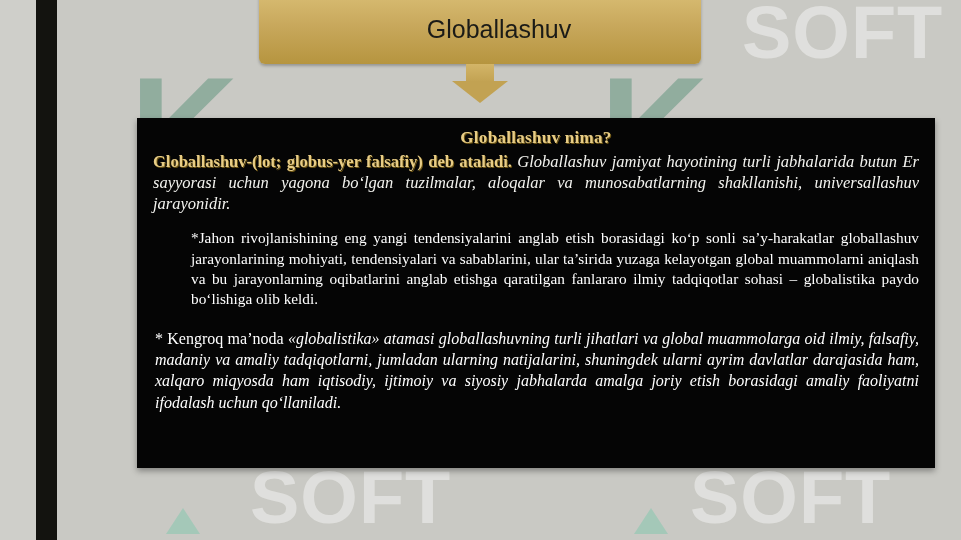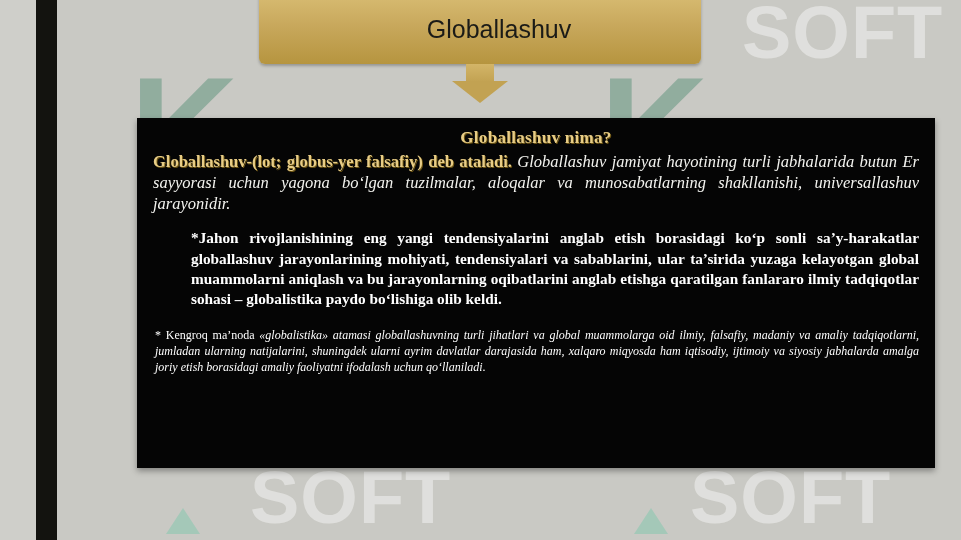--- a/index.html
+++ b/index.html
@@ -164,25 +164,24 @@
   }
 
   .bullet-1 {
     font-size: 15.3px;
     line-height: 1.33;
     text-align: justify;
     margin: 14px 0 0 0;
     padding-left: 38px;
     text-indent: 0;
     color: #ffffff;
-    font-weight: bold;
   }
 
   .bullet-2 {
-    font-size: 12px;
+    font-size: 16px;
     line-height: 1.33;
     text-align: justify;
     margin: 18px 0 0 0;
     padding-left: 2px;
     color: #ffffff;
   }
   .ital { font-style: italic; }
 </style>
 </head>
 <body>

